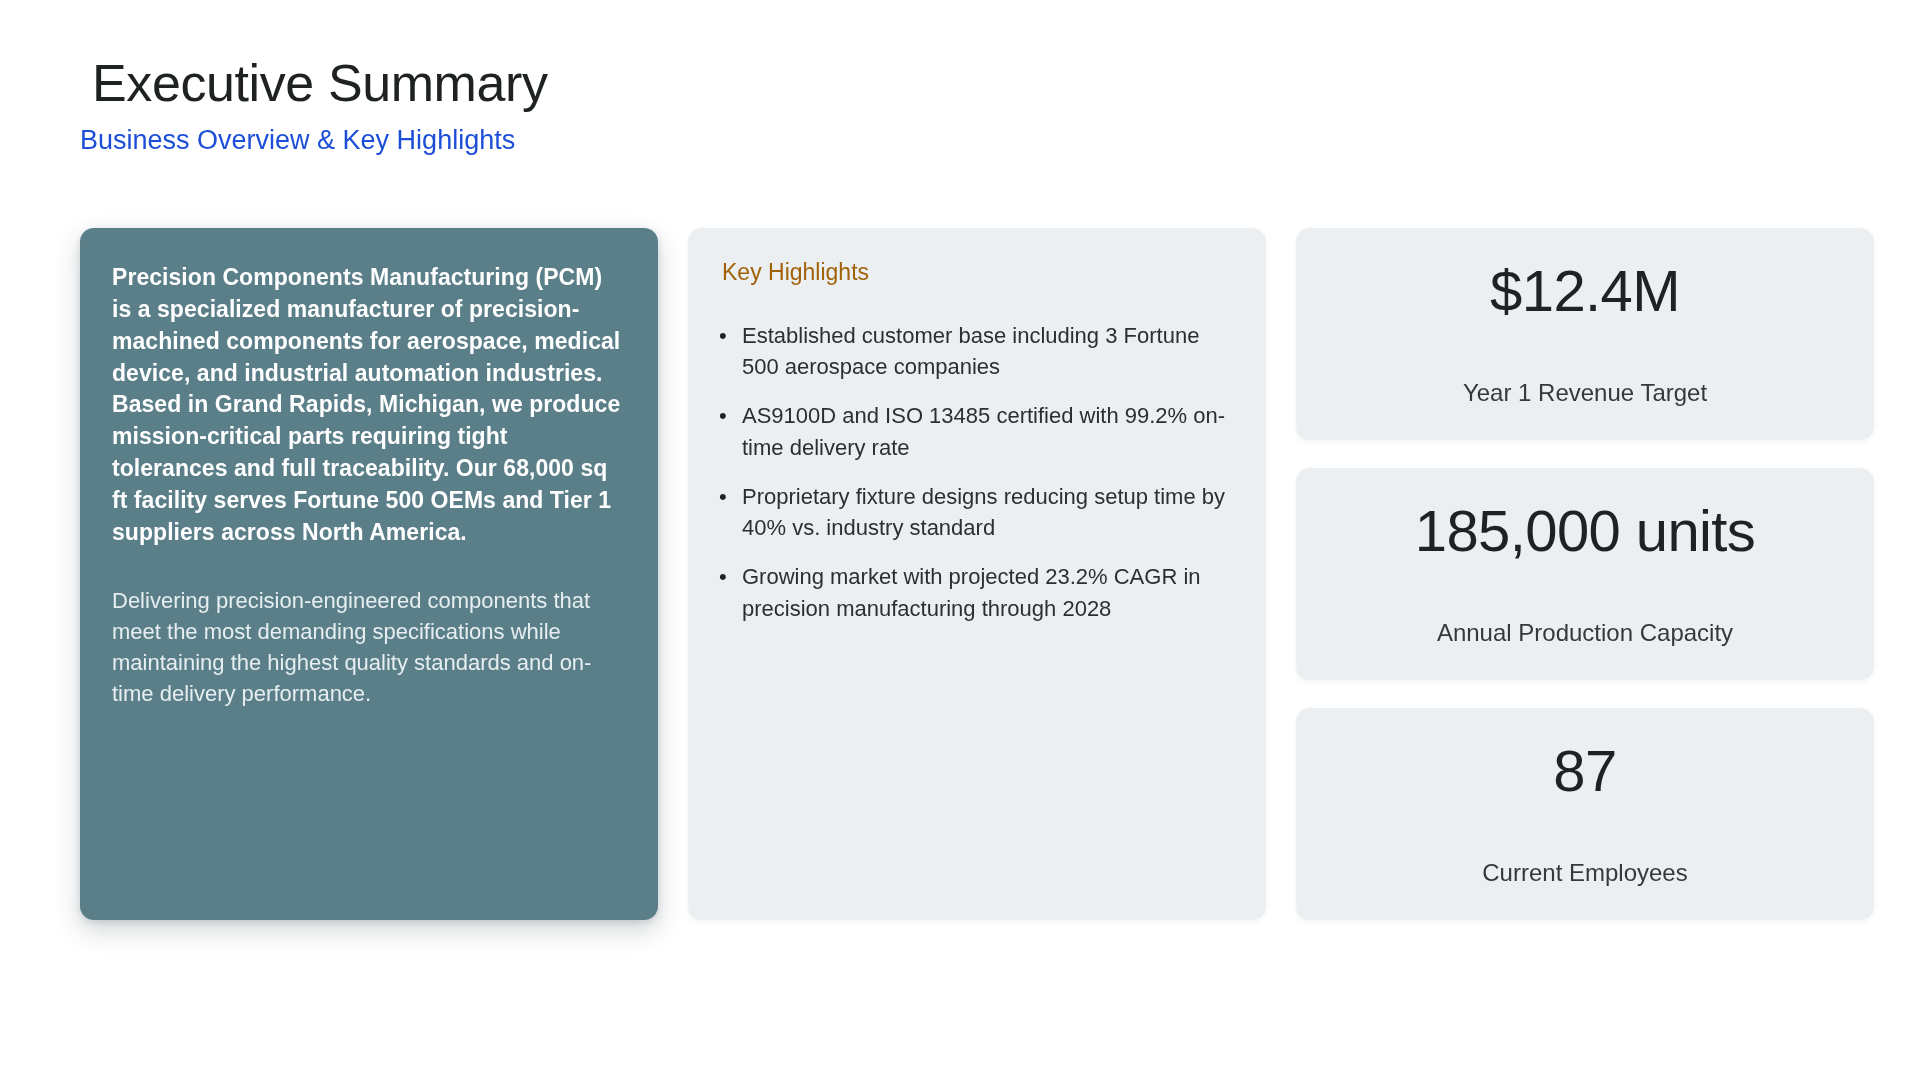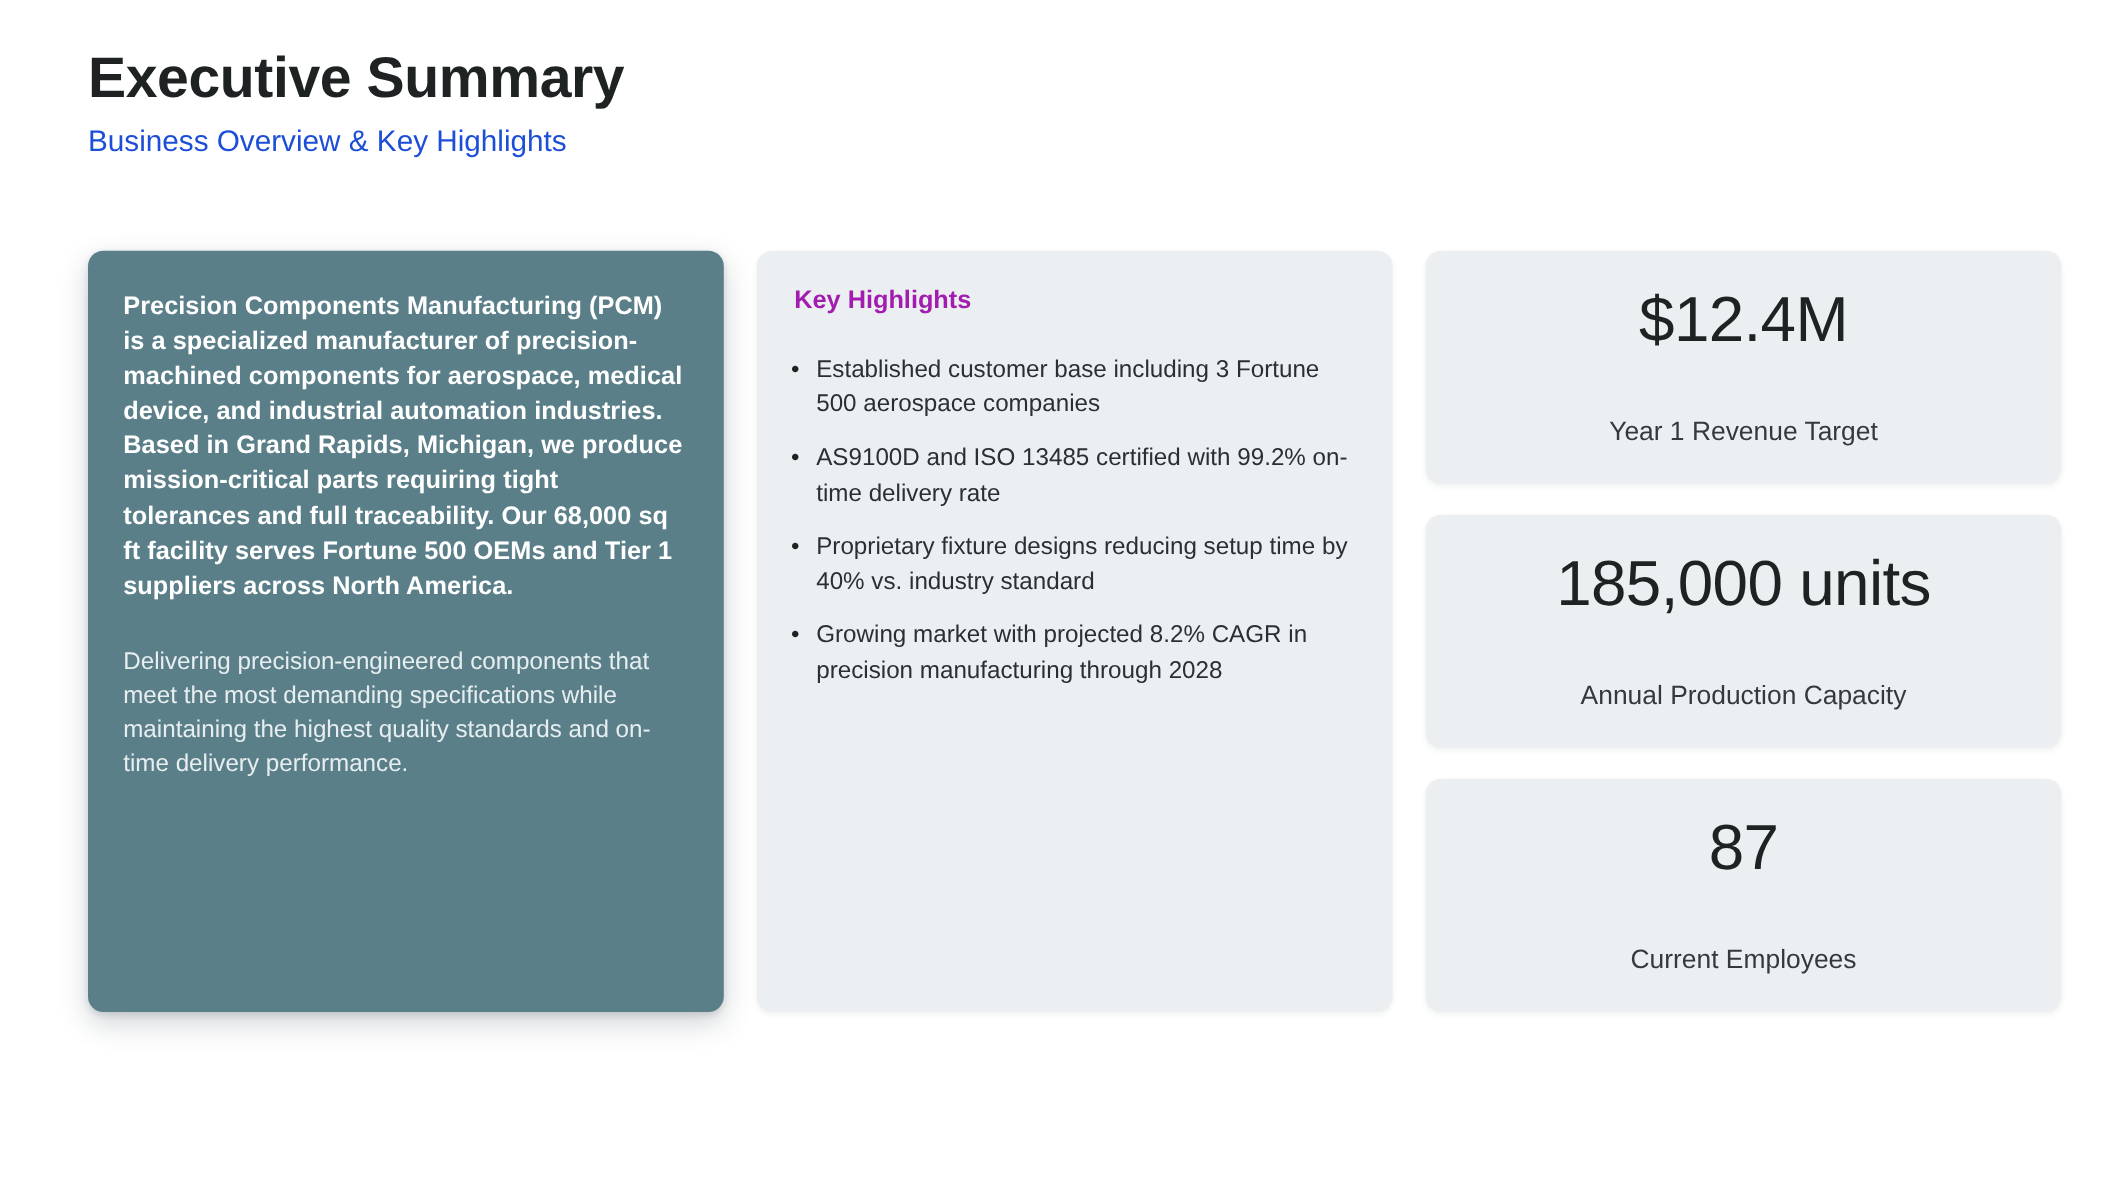--- a/index.html
+++ b/index.html
@@ -6,22 +6,22 @@
   body{
     width:1920px;height:1080px;overflow:hidden;background:#ffffff;
     font-family:"Liberation Sans","DejaVu Sans",sans-serif;
     -webkit-font-smoothing:antialiased;
   }
   .slide{position:relative;width:1920px;height:1080px;background:#ffffff;box-sizing:border-box;}
 
   
   .header{position:absolute;left:80px;top:42px;}
   .page-title{
-    font-size:52px;line-height:1.12;font-weight:700;color:#1f2223;
-    letter-spacing:-0.4px;margin:0;white-space:nowrap;
+    font-size:52px;line-height:1.12;font-weight:400;color:#1f2223;
+    letter-spacing:-0.4px;margin:12px;white-space:nowrap;
   }
   .page-subtitle{
     font-size:27px;line-height:1.2;font-weight:400;color:#1d4ed8;
     margin:12px 0 0 0;white-space:nowrap;
   }
 
   
   .columns{
     position:absolute;left:80px;top:228px;width:1772px;height:692px;
     display:flex;align-items:stretch;gap:30px;
@@ -48,21 +48,21 @@
 
   
   .highlights-card{
     background:#ECEFF1;border-radius:14px;
     padding:30px 34px 30px 26px;
     box-sizing:border-box;width:100%;
     box-shadow:0 2px 5px rgba(40,50,60,0.06);
     display:flex;flex-direction:column;
   }
   .highlights-title{
-    margin:0 0 14px 8px;font-size:23px;line-height:1.3;font-weight:700;color:#a21caf;
+    margin:0 0 14px 8px;font-size:23px;line-height:1.3;font-weight:400;color:#a16207;
   }
   .bullet-list{list-style:none;margin:0;padding:0;}
   .bullet-item{
     display:flex;flex-direction:row;align-items:flex-start;
     margin:18px 0 0 0;
   }
   .bullet-dot{
     flex:0 0 auto;width:28px;color:#1f2223;font-size:22px;line-height:1.42;
     text-align:left;padding-left:5px;box-sizing:border-box;
   }
@@ -116,21 +116,21 @@
           <li class="bullet-item">
             <span class="bullet-dot">•</span>
             <span class="bullet-text">AS9100D and ISO 13485 certified with 99.2% on-time delivery rate</span>
           </li>
           <li class="bullet-item">
             <span class="bullet-dot">•</span>
             <span class="bullet-text">Proprietary fixture designs reducing setup time by 40% vs. industry standard</span>
           </li>
           <li class="bullet-item">
             <span class="bullet-dot">•</span>
-            <span class="bullet-text">Growing market with projected 8.2% CAGR in precision manufacturing through 2028</span>
+            <span class="bullet-text">Growing market with projected 23.2% CAGR in precision manufacturing through 2028</span>
           </li>
         </ul>
       </div>
     </div>
 
     <div class="col-stats">
       <div class="stat-card">
         <div class="stat-value">$12.4M</div>
         <div class="stat-label">Year 1 Revenue Target</div>
       </div>

